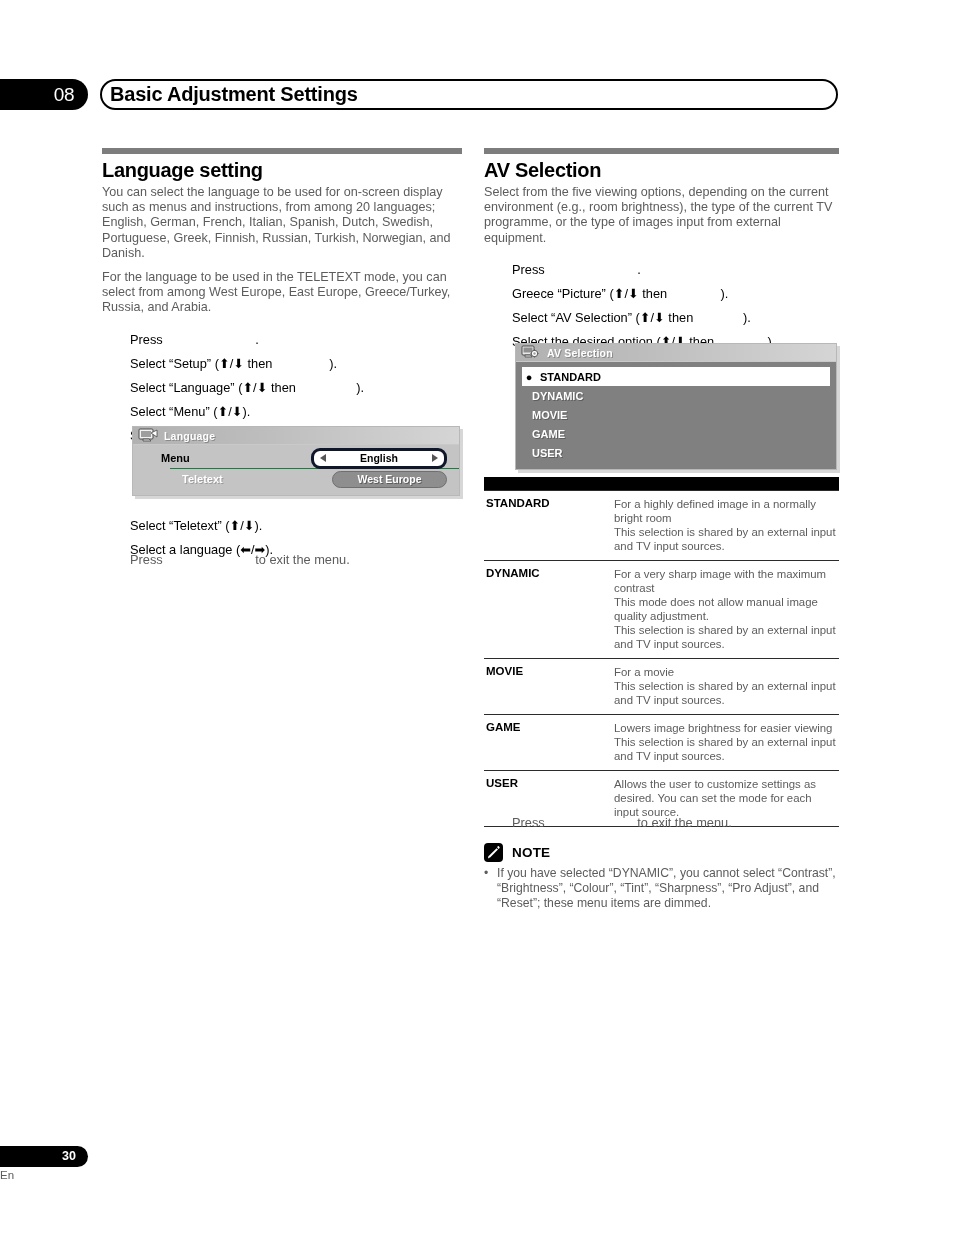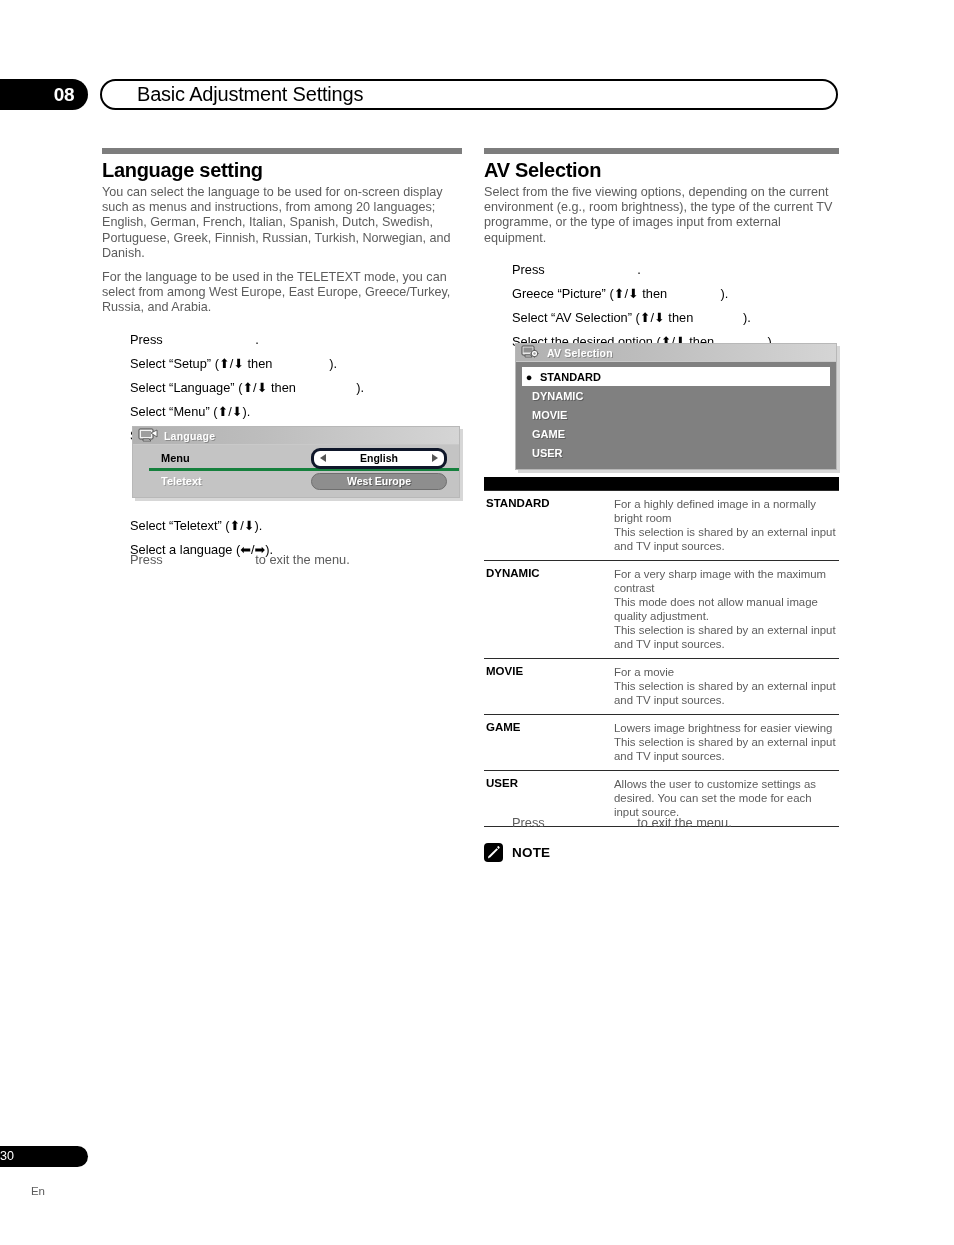--- a/index.html
+++ b/index.html
@@ -27,43 +27,43 @@
   .chapter-badge {
     position: absolute;
     left: 0;
     top: 0;
     width: 88px;
     height: 31px;
     background: #000000;
     border-radius: 0 16px 16px 0;
     color: #ffffff;
     font-size: 19px;
-    font-weight: bold;
+    font-weight: normal;
     letter-spacing: -0.5px;
     text-align: right;
     padding-right: 14px;
     box-sizing: border-box;
     line-height: 31px;
   }
   .chapter-title-pill {
     position: absolute;
     left: 100px;
     top: 0;
     right: 0;
     height: 31px;
     border: 2px solid #000000;
     border-radius: 16px;
     box-sizing: border-box;
     display: flex;
     align-items: center;
   }
   .chapter-title-text {
     font-size: 20px;
-    font-weight: normal;
-    padding-left: 35px;
+    font-weight: bold;
+    padding-left: 8px;
     letter-spacing: -0.2px;
     color: #000000;
   }
 
   
   .col {
     position: absolute;
     top: 148px;
     width: 360px;
   }
@@ -142,21 +142,21 @@
 
   
   .osd-lang { position: absolute; left: 132px; top: 426px; width: 328px; }
   .osd-lang-body { background: #c4c4c4; padding: 3px 0 6px 16px; }
   .lang-row {
     display: flex;
     align-items: center;
     height: 20px;
     padding: 0 12px 0 12px;
   }
-  .lang-row + .lang-row { border-top: 3px solid #15803d; }
+  .lang-row + .lang-row { border-top: 1px solid #15803d; margin-left: 21px; }
   .lang-row-label {
     font-size: 11px;
     font-weight: bold;
     flex: 0 0 150px;
   }
   .lang-row-1 .lang-row-label { color: #000000; }
   .lang-row-2 .lang-row-label { color: #ffffff; text-shadow: 1px 1px 0 #9a9a9a; }
   .pill {
     flex: 1 1 auto;
     height: 15px;
@@ -303,37 +303,36 @@
   .footer-badge {
     position: absolute;
     left: 0;
     top: 1146px;
     width: 88px;
     height: 21px;
     background: #000000;
     border-radius: 0 11px 11px 0;
     color: #ffffff;
     font-size: 12.5px;
-    font-weight: normal;
-    text-align: left;
+    font-weight: bold;
+    text-align: right;
     line-height: 21px;
     padding-right: 12px;
     box-sizing: border-box;
   }
   .footer-lang {
     position: absolute;
     left: 0;
     top: 1169px;
     width: 88px;
     padding-right: 12px;
     box-sizing: border-box;
-    text-align: center;
+    text-align: left;
     font-size: 11.5px;
     color: #5c5c5c;
-    margin-top: 16px;
   }
 </style>
 </head>
 <body>
 
 <div class="chapter-header">
   <div class="chapter-badge">08</div>
   <div class="chapter-title-pill">
     <span class="chapter-title-text">Basic Adjustment Settings</span>
   </div>
@@ -491,16 +490,19 @@
   <div class="note-head">
     <span class="note-icon">
       <svg viewBox="0 0 19 19" width="19" height="19">
         <path d="M4.2 13.6 L4.0 15.2 L5.6 14.9 L14.0 6.6 L12.6 5.2 Z" fill="#ffffff"></path>
         <path d="M13.2 4.6 L14.6 6.0 L15.6 5.0 C16.0 4.6 15.4 3.8 14.9 3.4 C14.5 3.0 14.0 3.0 13.7 3.3 Z" fill="#ffffff"></path>
         <path d="M4.6 13.9 L5.3 14.6" stroke="#000000" stroke-width="0.7"></path>
       </svg>
     </span>
     <span class="note-label">NOTE</span>
   </div>
+  <ul class="note-list">
+    <li>If you have selected “DYNAMIC”, you cannot select “Contrast”, “Brightness”, “Colour”, “Tint”, “Sharpness”, “Pro Adjust”, and “Reset”; these menu items are dimmed.</li>
+  </ul>
 </div>
 
 <div class="footer-badge">30</div>
 <div class="footer-lang">En</div>
 
 </body></html>

